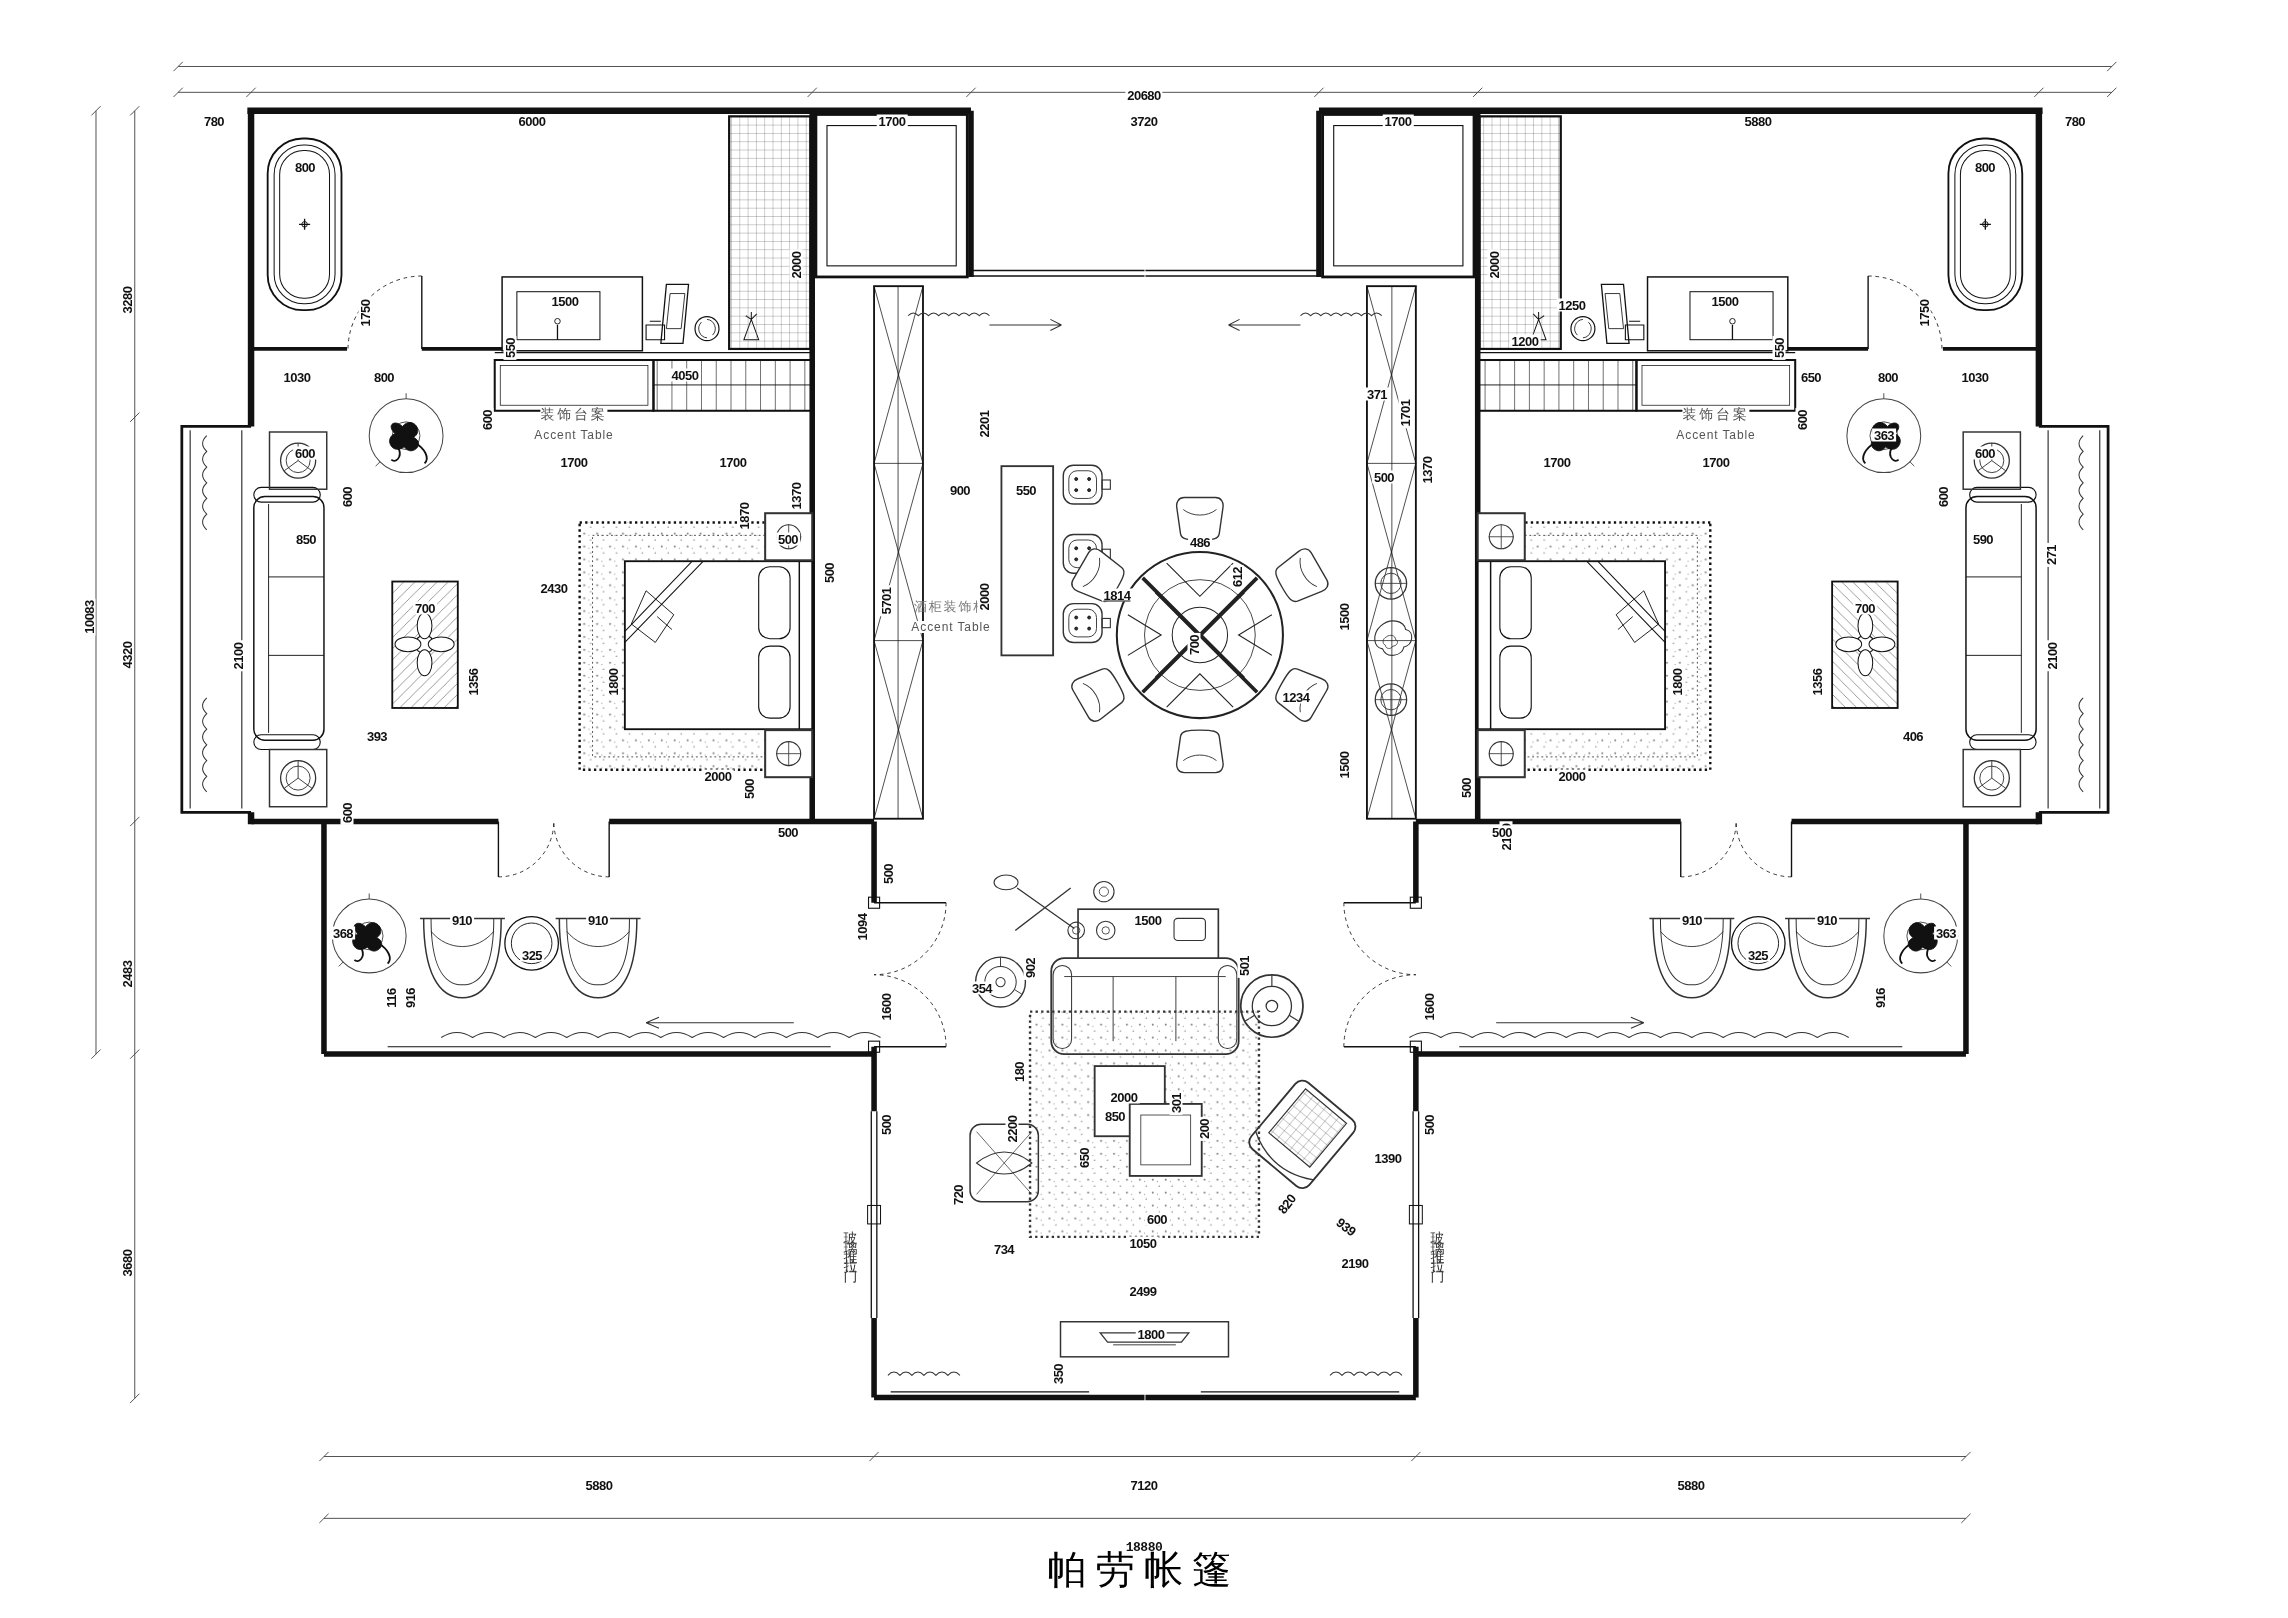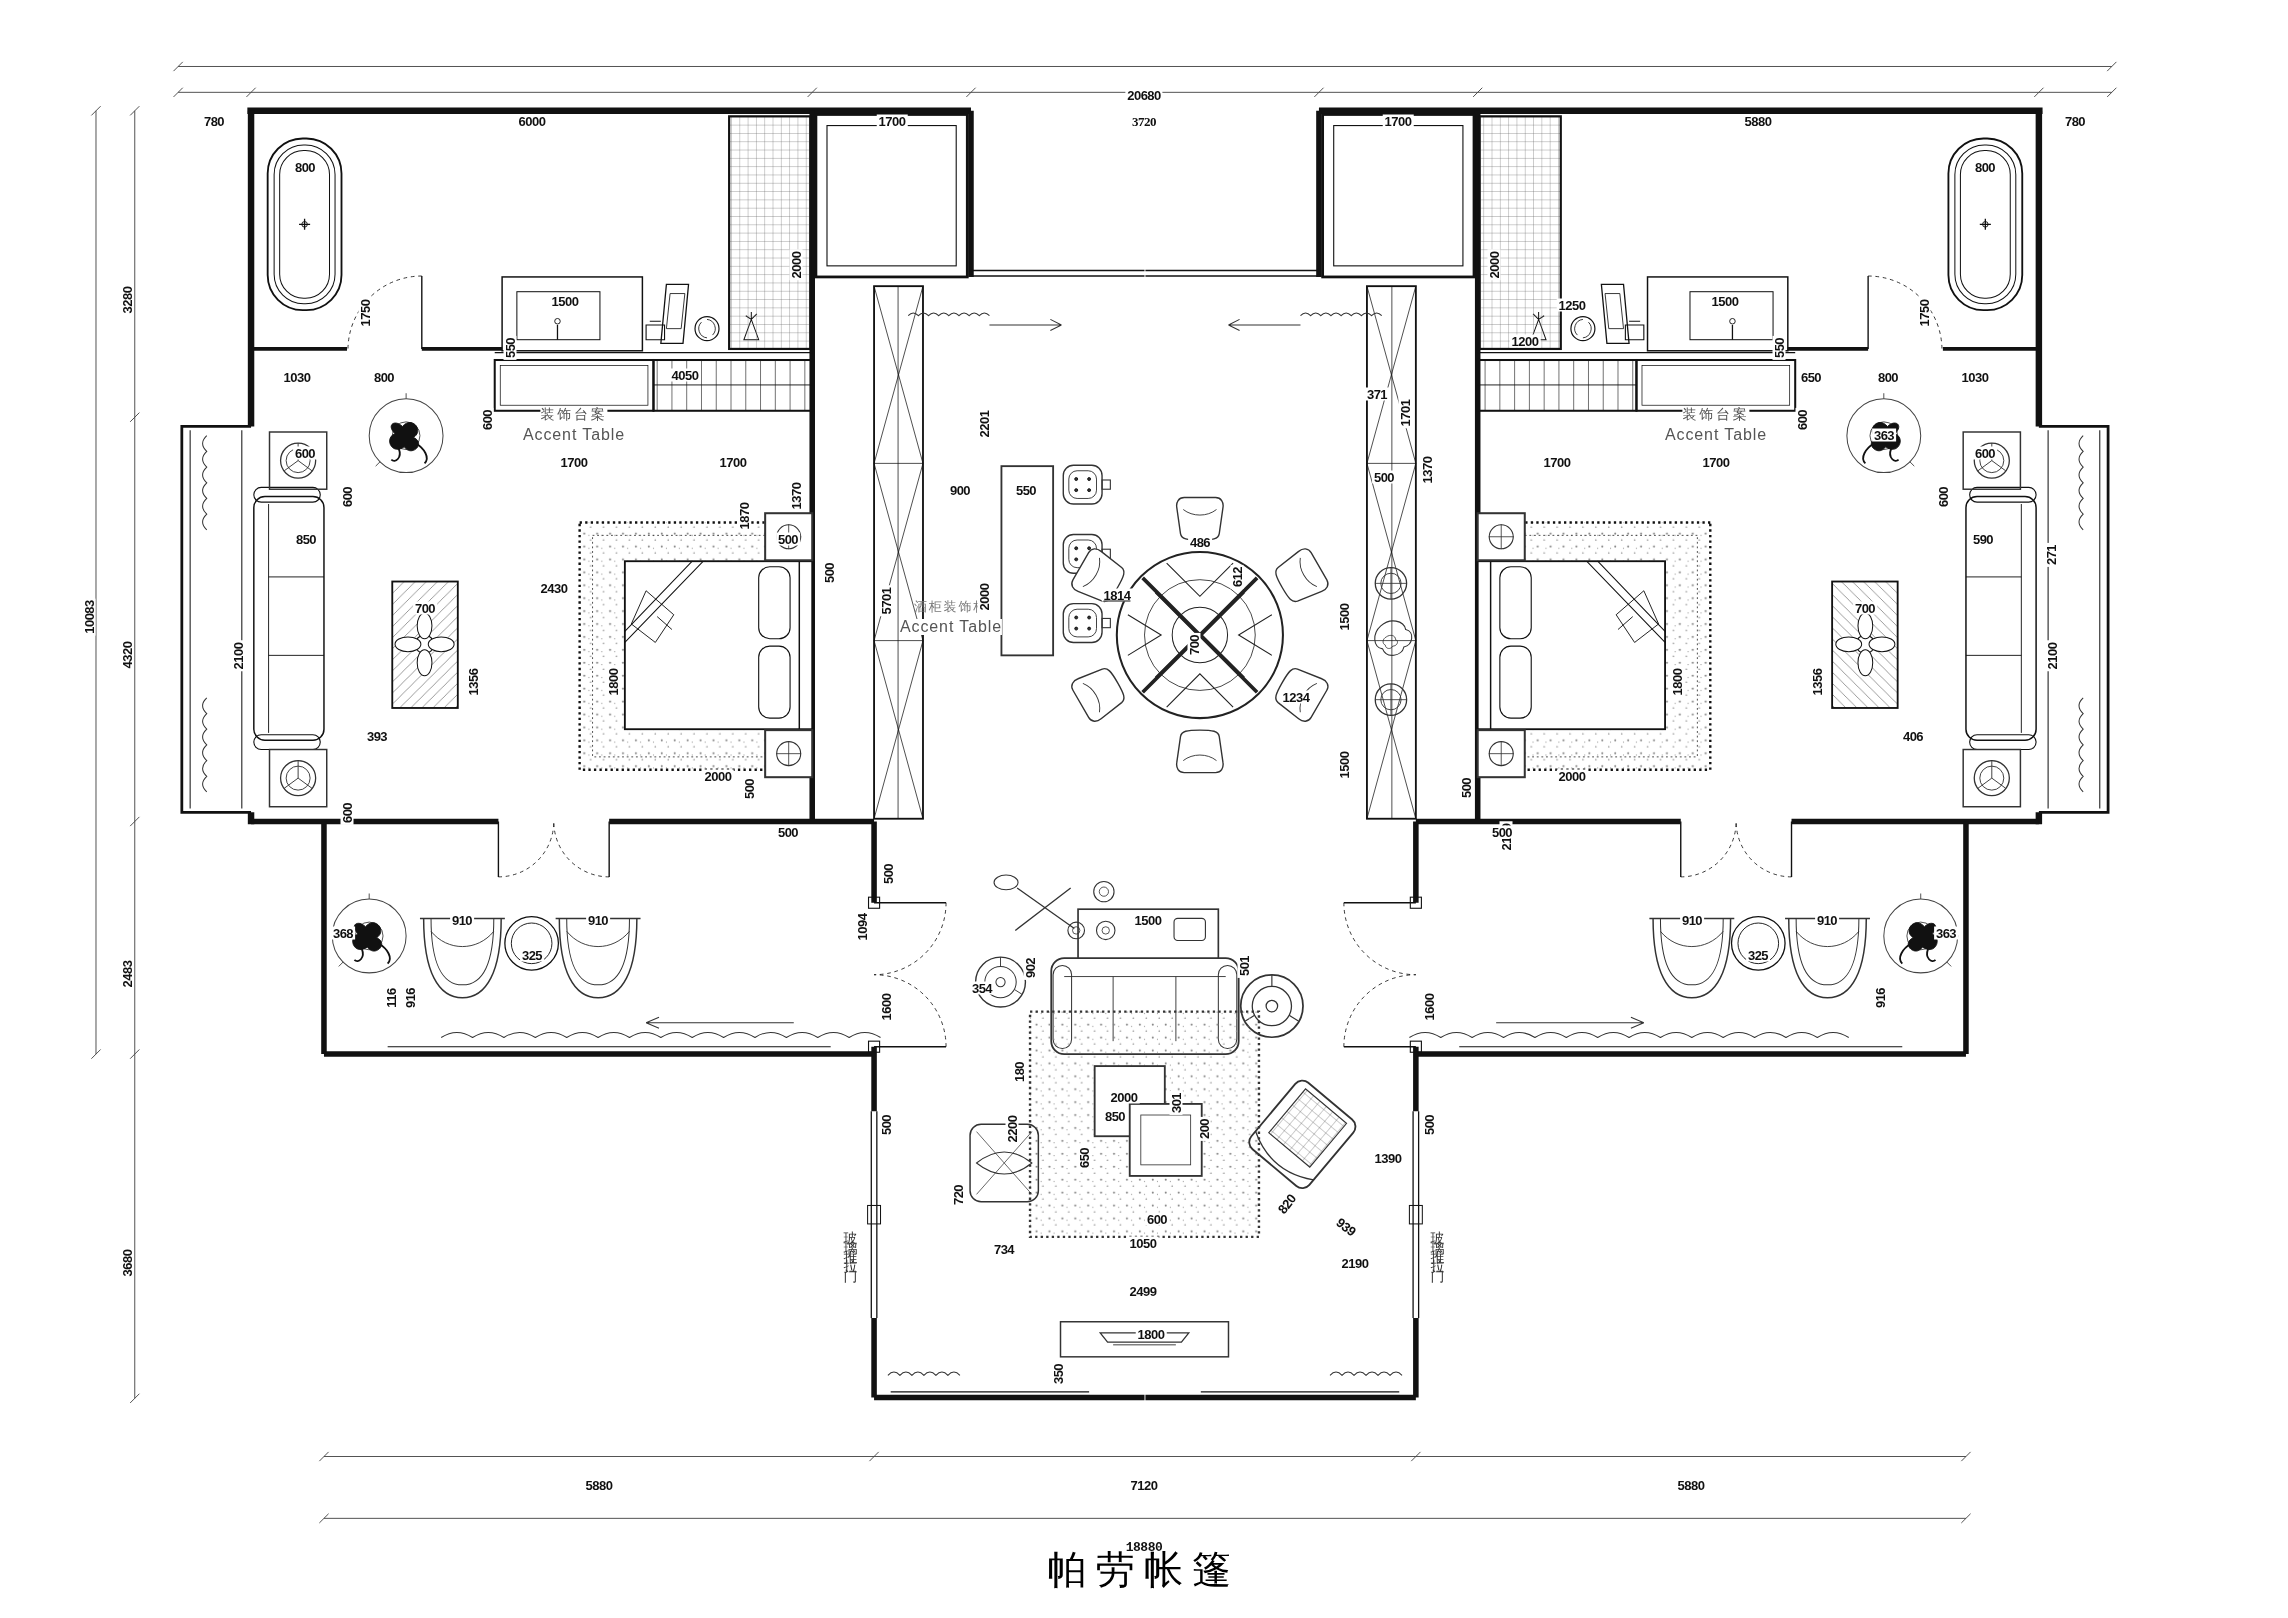--- a/index.html
+++ b/index.html
@@ -4,21 +4,21 @@
 <style>
   html,body{margin:0;padding:0;background:#fff;width:2289px;height:1619px;}
   #canvas{position:relative;width:2289px;height:1619px;background:#fff;overflow:hidden;
           font-family:"Liberation Sans",sans-serif;}
   #plan-svg{position:absolute;left:0;top:0;}
   #labels{position:absolute;left:0;top:0;width:100%;height:100%;margin-top:36px;}
   .lbl{position:absolute;color:#111;white-space:nowrap;transform:translate(-50%,-50%);}
   .d{font-size:13px;font-weight:700;letter-spacing:-0.5px;background:#fff;padding:0 1.8px;line-height:1;}
   .n{font-size:14px;color:#555;letter-spacing:2.8px;background:#fff;line-height:1;}
   .n2{font-size:13px;color:#777;letter-spacing:1.8px;line-height:1;}
-  .e{font-size:16px;color:#555;letter-spacing:0.9px;background:#fff;line-height:1;}
+  .e{font-size:12px;color:#555;letter-spacing:0.9px;background:#fff;line-height:1;}
   .g{font-size:14px;color:#333;writing-mode:vertical-rl;letter-spacing:9.2px;line-height:1;}
   .t{font-size:39px;color:#000;letter-spacing:9.2px;line-height:1;}
 </style>
 </head>
 <body>
 
 <div id="canvas">
 <svg id="plan-svg" width="2289" height="1619" viewBox="0 0 2480 1754" xmlns="http://www.w3.org/2000/svg">
   <defs>
     <pattern id="pgrid" width="9" height="9" patternUnits="userSpaceOnUse">
@@ -315,21 +315,21 @@
       <path d="M346,1650 L356,1640 M2125,1650 L2135,1640"></path>
     </g>
   </g>
 </svg>
 
 <div id="labels">
       <span class="lbl d" style="left: 1144px; top: 59px;">20680</span>
       <span class="lbl d" style="left: 214px; top: 85px;">780</span>
       <span class="lbl d" style="left: 532px; top: 85px;">6000</span>
       <span class="lbl d" style="left: 892px; top: 85px;">1700</span>
-      <span class="lbl d" style="left: 1144px; top: 85px; font-family: Liberation Serif, serif;">3720</span>
+      <span class="lbl d" style="left: 1144px; top: 85px;">3720</span>
       <span class="lbl d" style="left: 1398px; top: 85px;">1700</span>
       <span class="lbl d" style="left: 1758px; top: 85px;">5880</span>
       <span class="lbl d" style="left: 2075px; top: 85px;">780</span>
       <span class="lbl d" style="left: 89px; top: 581px; transform: translate(-50%, -50%) rotate(-90deg);">10083</span>
       <span class="lbl d" style="left: 127px; top: 264px; transform: translate(-50%, -50%) rotate(-90deg);">3280</span>
       <span class="lbl d" style="left: 127px; top: 619px; transform: translate(-50%, -50%) rotate(-90deg);">4320</span>
       <span class="lbl d" style="left: 127px; top: 938px; transform: translate(-50%, -50%) rotate(-90deg);">2483</span>
       <span class="lbl d" style="left: 127px; top: 1227px; transform: translate(-50%, -50%) rotate(-90deg);">3680</span>
       <span class="lbl d" style="left: 599px; top: 1449px;">5880</span>
       <span class="lbl d" style="left: 1144px; top: 1449px;">7120</span>

